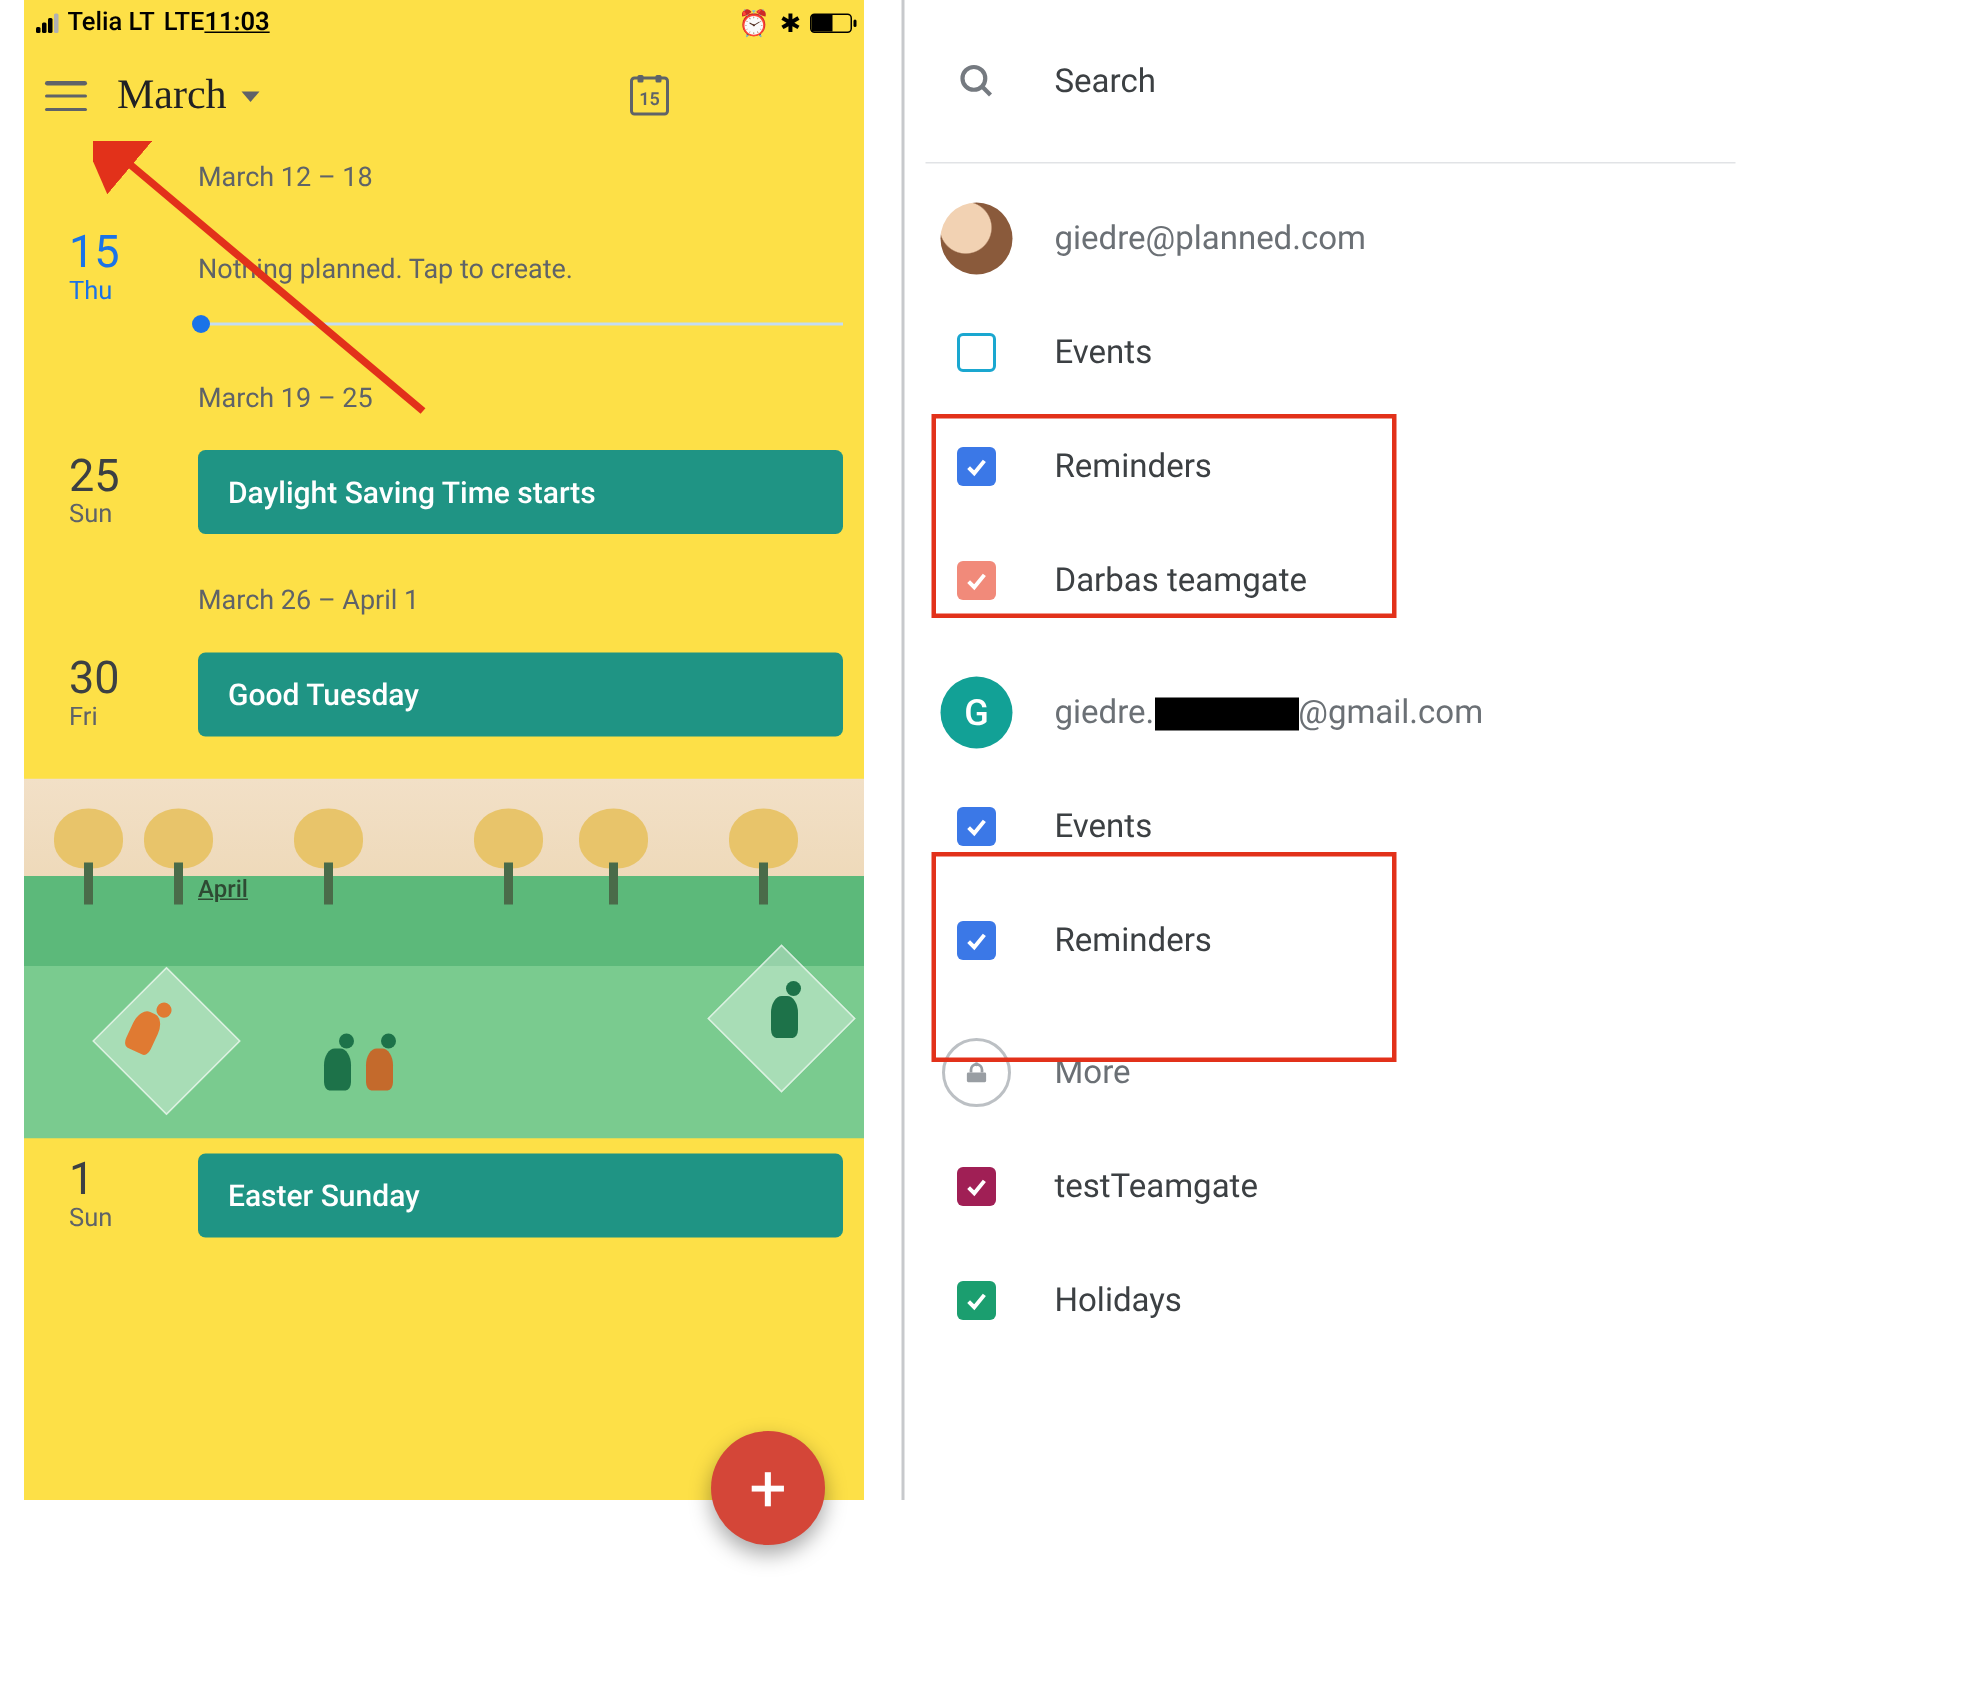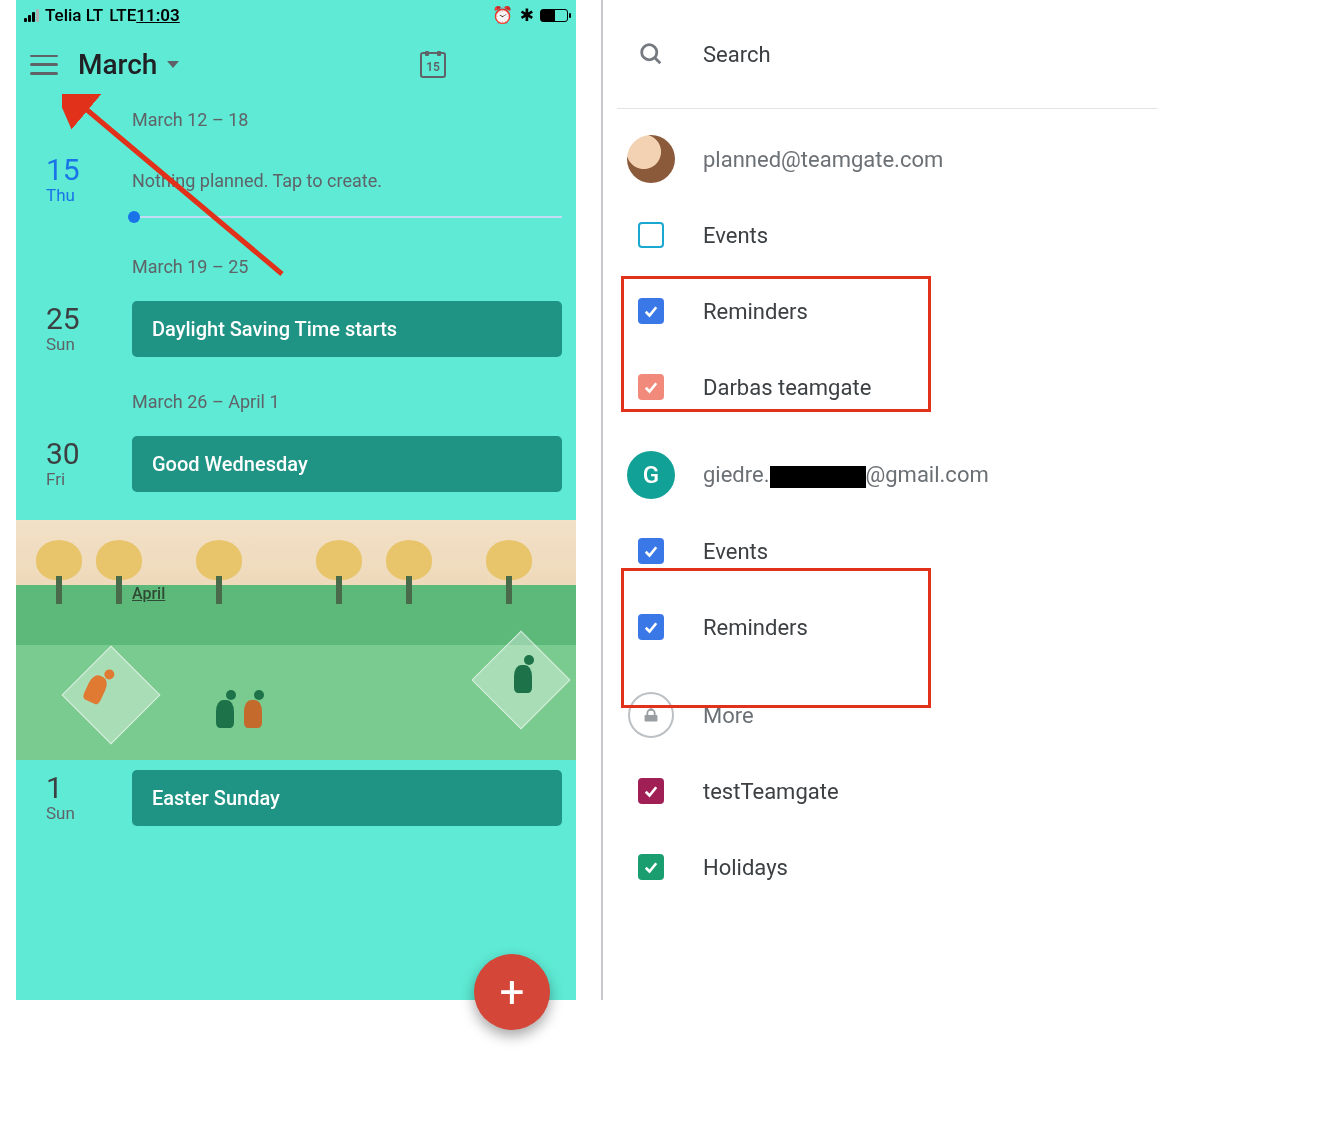--- a/index.html
+++ b/index.html
@@ -1,35 +1,35 @@
 <!DOCTYPE html>
 <html><head>
 <meta charset="utf-8">
 <style>
   * { box-sizing: border-box; margin: 0; padding: 0; }
   body { font-family: -apple-system, BlinkMacSystemFont, "Segoe UI", Roboto, sans-serif; background: #fff; color: #202124; width: 1324px; height: 1132px; position: relative; overflow: hidden; }
   .stage { position: relative; width: 1324px; height: 1132px; }
 
   
-  .left { position: absolute; left: 16px; top: 0; width: 560px; height: 1000px; background: #5eead4; }
+  .left { position: absolute; left: 16px; top: 0; width: 560px; height: 1000px; background: #fde047; }
 
   .statusbar { height: 30px; display: flex; align-items: center; justify-content: space-between; padding: 0 8px; font-size: 17px; font-weight: 500; color: #000; }
   .statusbar .sb-left, .statusbar .sb-right { display: flex; align-items: center; gap: 6px; }
   .statusbar .sb-center { flex: 1; text-align: left; font-weight: 600; text-decoration: underline; }
   .signal-bars { display: inline-flex; gap: 1px; align-items: flex-end; }
   .signal-bars span { width: 3px; background: #000; display: inline-block; border-radius: 1px; }
   .signal-bars span:nth-child(1){height:4px;} .signal-bars span:nth-child(2){height:7px;} .signal-bars span:nth-child(3){height:10px;} .signal-bars span:nth-child(4){height:13px;background:#b0b0b0;}
   .battery { width: 28px; height: 13px; border: 1.5px solid #000; border-radius: 3px; position: relative; display: inline-block; }
   .battery::after { content:""; position:absolute; right:-4px; top:3px; width:2px; height:5px; background:#000; border-radius:1px;}
   .battery b { display:block; height:100%; width:55%; background:#000; }
 
   .appbar { display: flex; align-items: center; padding: 18px 14px 10px 14px; gap: 20px; }
   .hamburger { width: 28px; height: 20px; display: flex; flex-direction: column; justify-content: space-between; cursor: pointer; }
   .hamburger span { height: 2.5px; background: #5f6368; border-radius: 2px; }
-  .month-btn { width: 322px; display: flex; align-items: center; gap: 10px; font-size: 28px; font-weight: 500; color: #202124; cursor: pointer; }
+  .month-btn { width: 322px; display: flex; align-items: center; gap: 10px; font-size: 28px; font-weight: 500; color: #202124; cursor: pointer; font-family: Liberation Serif, serif; }
   .caret { width: 0; height: 0; border-left: 6px solid transparent; border-right: 6px solid transparent; border-top: 7px solid #5f6368; }
   .today-chip { width: 26px; height: 26px; border: 2px solid #5f6368; border-radius: 3px; position: relative; display:flex;align-items:flex-end;justify-content:center;font-size:12px;font-weight:600;color:#5f6368; cursor:pointer; line-height:1; padding-bottom:3px;}
   .today-chip::before { content:""; position:absolute; top:-3px; left:3px; width:4px; height:5px; background:#5f6368;border-radius:1px;}
   .today-chip::after { content:""; position:absolute; top:-3px; right:3px; width:4px; height:5px; background:#5f6368;border-radius:1px;}
 
   .agenda { padding-left: 0; }
   .week-label { color: #5f6368; font-size: 18px; padding: 18px 0 18px 116px; }
   .row { display: flex; align-items: center; padding: 6px 14px 6px 30px; min-height: 64px; }
   .dcol { width: 86px; display:flex; flex-direction: column; align-items:flex-start; }
   .dnum { font-size: 30px; line-height: 1; color: #3c4043; }
@@ -145,21 +145,21 @@
         <div class="eventpill">Daylight Saving Time starts</div>
       </div>
 
       <div class="week-label" style="padding-top:28px">March 26 – April 1</div>
 
       <div class="row">
         <div class="dcol">
           <span class="dnum">30</span>
           <span class="dname">Fri</span>
         </div>
-        <div class="eventpill">Good Wednesday</div>
+        <div class="eventpill">Good Tuesday</div>
       </div>
 
 
       <div class="month-art">
         <div class="art-sky"></div>
         <div class="art-grass"></div>
         <div class="art-grass-dark"></div>
         <div class="tree" style="left:20px">
             <div class="crown"></div>
             <div class="trunk"></div>
@@ -238,21 +238,21 @@
             <line x1="20" y1="20" x2="15.2" y2="15.2"></line>
           </svg>
       </div>
       <span class="rlabel">Search</span>
     </div>
 
     <div class="r-row" style="padding-top:26px">
       <div class="ricon">
           <div class="avatar-photo"></div>
         </div>
-      <span class="rlabel muted">planned@teamgate.com</span>
+      <span class="rlabel muted">giedre@planned.com</span>
     </div>
 
     <div class="r-row">
       <div class="ricon">
           <div class="cbx open"></div>
         </div>
       <span class="rlabel">Events</span>
     </div>
 
     <div class="r-row">

